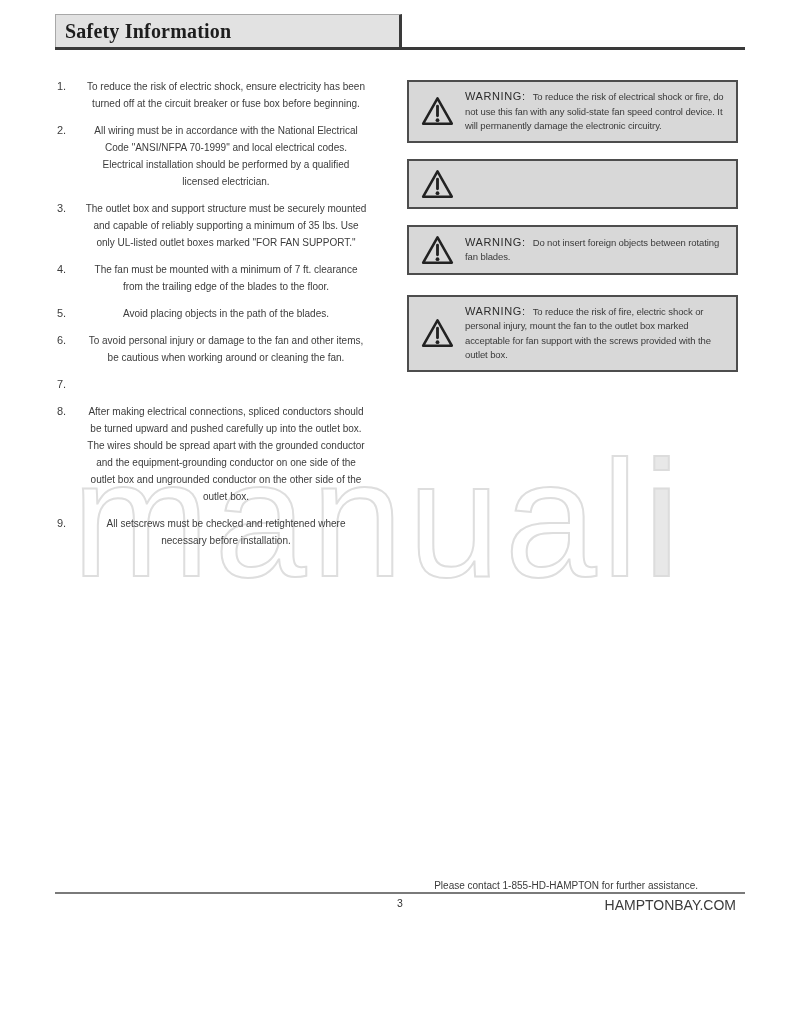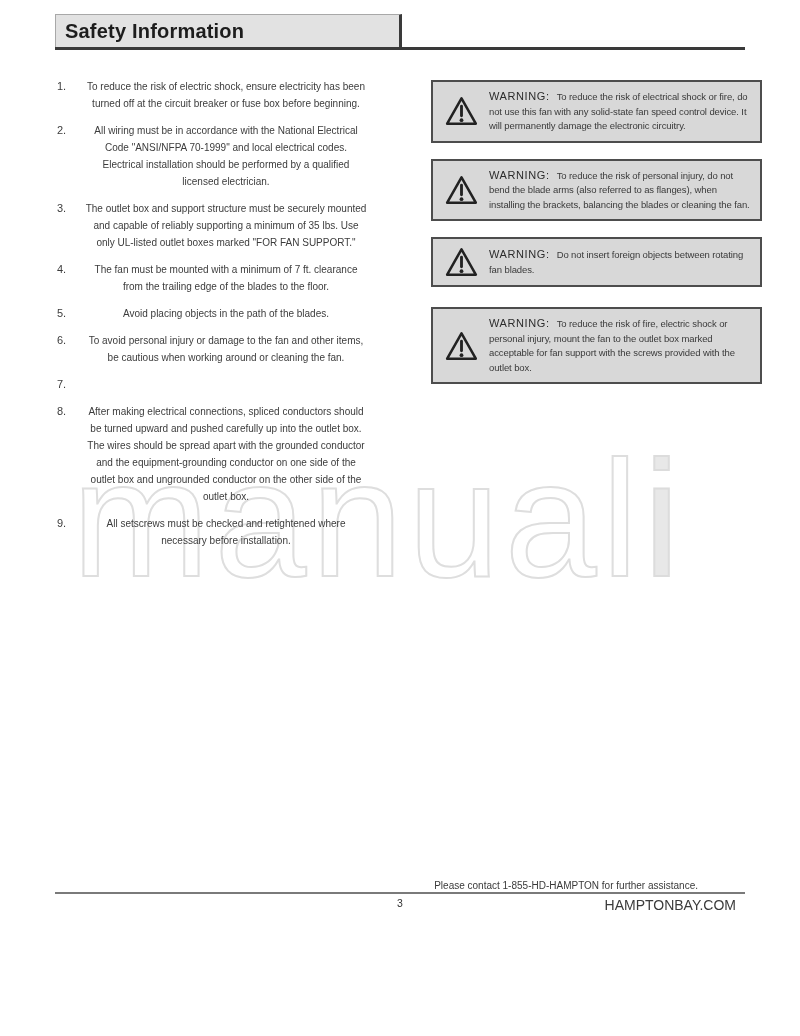--- a/index.html
+++ b/index.html
@@ -41,20 +41,21 @@
     left: 55px;
     top: 14px;
     width: 343px;
     height: 33px;
     background: #e2e2e2;
     border: 1px solid #a8a8a8;
     border-right: 3px solid #3a3a3a;
     display: flex;
     align-items: center;
     z-index: 1;
+    font-family: Liberation Serif, serif;
   }
   .title-box h1 {
     margin: 0 0 0 9px;
     font-size: 20px;
     font-weight: bold;
     color: #1d1d1d;
     letter-spacing: 0.2px;
   }
   .title-rule {
     position: absolute;
@@ -93,21 +94,20 @@
     text-align: center;
   }
 
   
   .notices {
     position: absolute;
     left: 407px;
     top: 80px;
     width: 331px;
     z-index: 1;
-    margin-left: 24px;
   }
   .notice {
     background: #d8d8d8;
     border: 2px solid #4d4d4d;
     display: flex;
     align-items: center;
     padding: 7px 9px 7px 10px;
     box-sizing: border-box;
   }
   .n1 { margin-bottom: 16px; }
@@ -236,21 +236,20 @@
     </div>
 
     <div class="notice n2">
       <span class="tri-icon">
         <svg viewBox="0 0 44 40" width="35" height="32">
           <path d="M22 4 L40 36 L4 36 Z" fill="none" stroke="#222" stroke-width="3.2" stroke-linejoin="round"></path>
           <path d="M22 14 L22 26" stroke="#222" stroke-width="3.6" stroke-linecap="round"></path>
           <circle cx="22" cy="31.5" r="2.4" fill="#222"></circle>
         </svg>
       </span>
-      <p><span class="notice-label">WARNING:</span><span>To reduce the risk of personal injury, do not bend the blade arms (also referred to as flanges), when installing the brackets, balancing the blades or cleaning the fan.</span></p>
     </div>
 
     <div class="notice n3">
       <span class="tri-icon">
         <svg viewBox="0 0 44 40" width="35" height="32">
           <path d="M22 4 L40 36 L4 36 Z" fill="none" stroke="#222" stroke-width="3.2" stroke-linejoin="round"></path>
           <path d="M22 14 L22 26" stroke="#222" stroke-width="3.6" stroke-linecap="round"></path>
           <circle cx="22" cy="31.5" r="2.4" fill="#222"></circle>
         </svg>
       </span>

